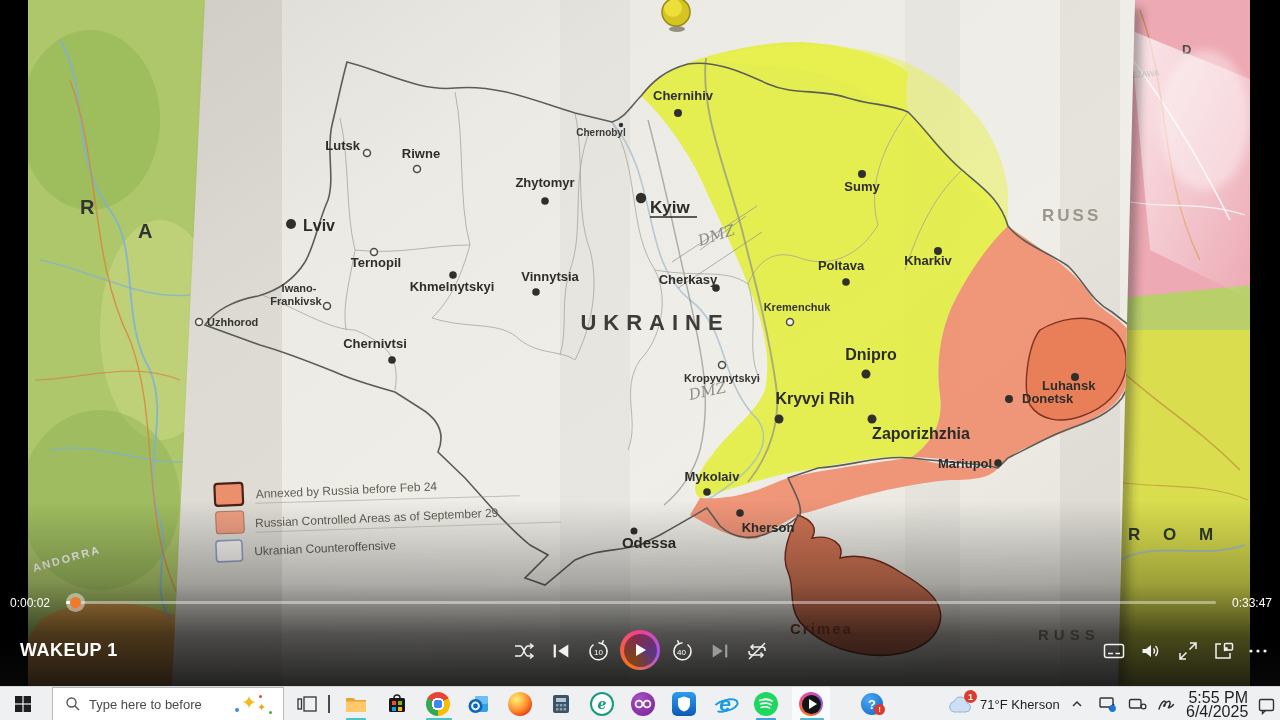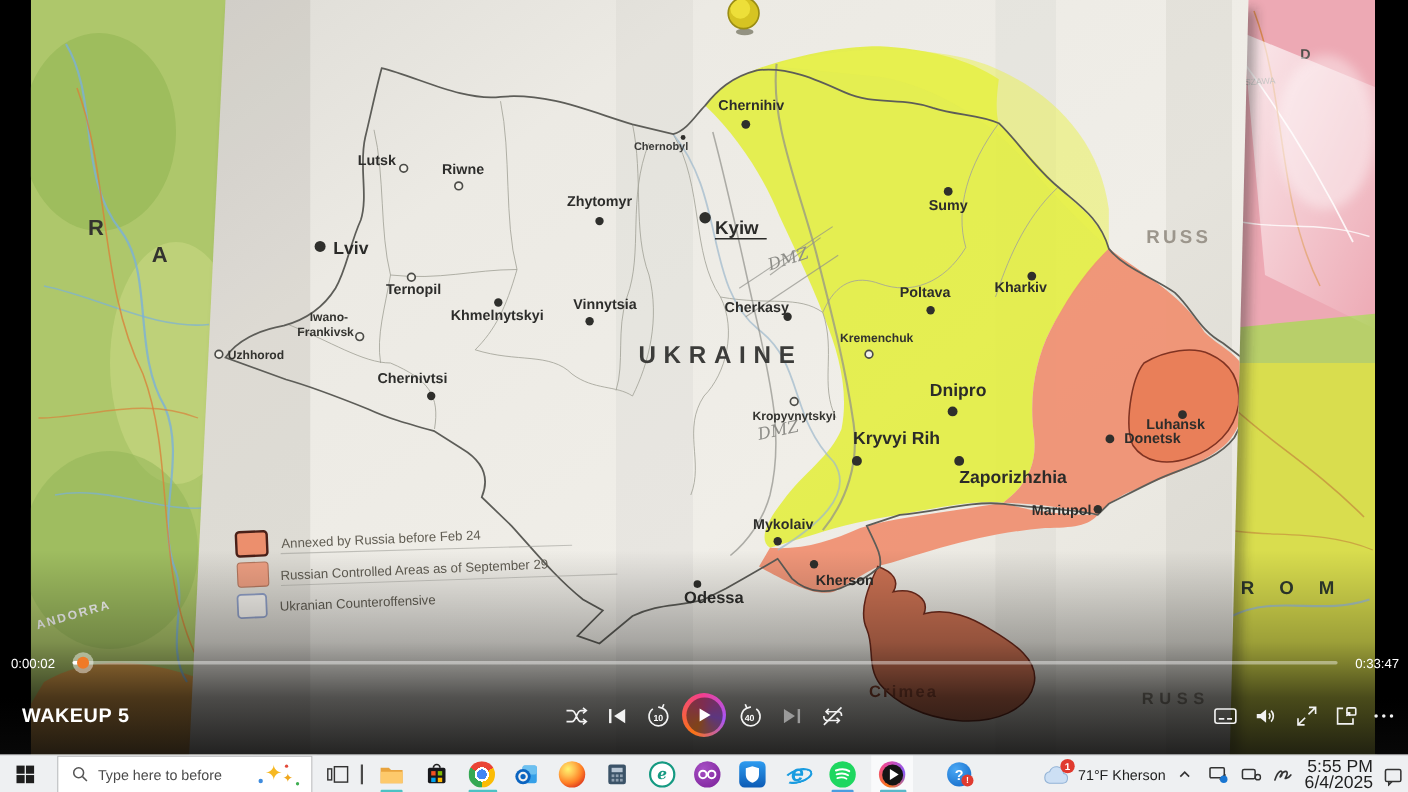--- a/index.html
+++ b/index.html
@@ -39,21 +39,21 @@
   #seekbar{position:absolute;left:66px;top:101px;width:1150px;height:3px;background:rgba(255,255,255,.42);border-radius:2px;}
   #seek-played{position:absolute;left:0;top:0;height:3px;background:#fff;border-radius:2px;}
   #seek-thumb{position:absolute;top:-4px;width:11px;height:11px;border-radius:50%;background:#f07a28;
     box-shadow:0 0 0 4px rgba(255,255,255,.45);}
   #video-title{position:absolute;left:20px;top:140px;color:#fff;font-size:18px;font-weight:bold;letter-spacing:.5px;}
   .pbtn{position:absolute;top:136px;width:30px;height:30px;display:flex;align-items:center;justify-content:center;}
   #play-btn{position:absolute;left:620px;top:130px;width:40px;height:40px;border-radius:50%;
     background:conic-gradient(from 210deg,#f97316,#f43f8e 40%,#a855f7 70%,#f97316);
     display:flex;align-items:center;justify-content:center;}
   #play-btn .inner{width:33px;height:33px;border-radius:50%;background:rgba(30,30,30,.55);display:flex;align-items:center;justify-content:center;}
-  .skipnum{position:absolute;font-size:8px;font-weight:bold;color:#fff;}
+  .skipnum{position:absolute;font-size:8px;font-weight:normal;color:#fff;}
   
   #taskbar{position:absolute;left:0;top:686px;width:1280px;height:34px;z-index:60;
     background:#eef0f2;border-top:1px solid #d6d8da;box-sizing:border-box;}
   #start-btn{position:absolute;left:0;top:0;width:46px;height:34px;display:flex;align-items:center;justify-content:center;}
   #search-box{position:absolute;left:52px;top:0;width:232px;height:34px;background:#fff;
     border:1px solid #b9bbbd;box-sizing:border-box;display:flex;align-items:center;}
   #search-box .mag{margin:0 8px 0 12px;}
   #search-text{font-size:13px;color:#4a4a4a;}
   #sparkles{position:absolute;left:176px;top:5px;width:46px;height:24px;}
   #sparkles .s1{position:absolute;left:12px;top:-2px;color:#f6b821;font-size:19px;}
@@ -331,21 +331,21 @@
     </svg>
   </div>
 
   <div id="overlay">
     <div id="time-left">0:00:02</div>
     <div id="time-right">0:33:47</div>
     <div id="seekbar">
       <div id="seek-played" style="width: 5.75px;"></div>
       <div id="seek-thumb" style="left: 3.75px;"></div>
     </div>
-    <div id="video-title">WAKEUP 5</div>
+    <div id="video-title">WAKEUP 1</div>
 
     <div class="pbtn" style="left:509px">
       <svg width="24" height="24" viewBox="0 0 24 24">
         <path d="M3,7 H8 C12,7 12,17 16,17 H20 M3,17 H8 C12,17 12,7 16,7 H20" fill="none" stroke="#f2f2f2" stroke-width="1.5"></path>
         <path d="M18,4.5 L21,7 L18,9.5 M18,14.5 L21,17 L18,19.5" fill="none" stroke="#f2f2f2" stroke-width="1.5"></path>
       </svg>
     </div>
     <div class="pbtn" style="left:546px">
       <svg width="22" height="22" viewBox="0 0 24 24">
         <rect x="4" y="5" width="2.4" height="14" fill="#f2f2f2"></rect>

